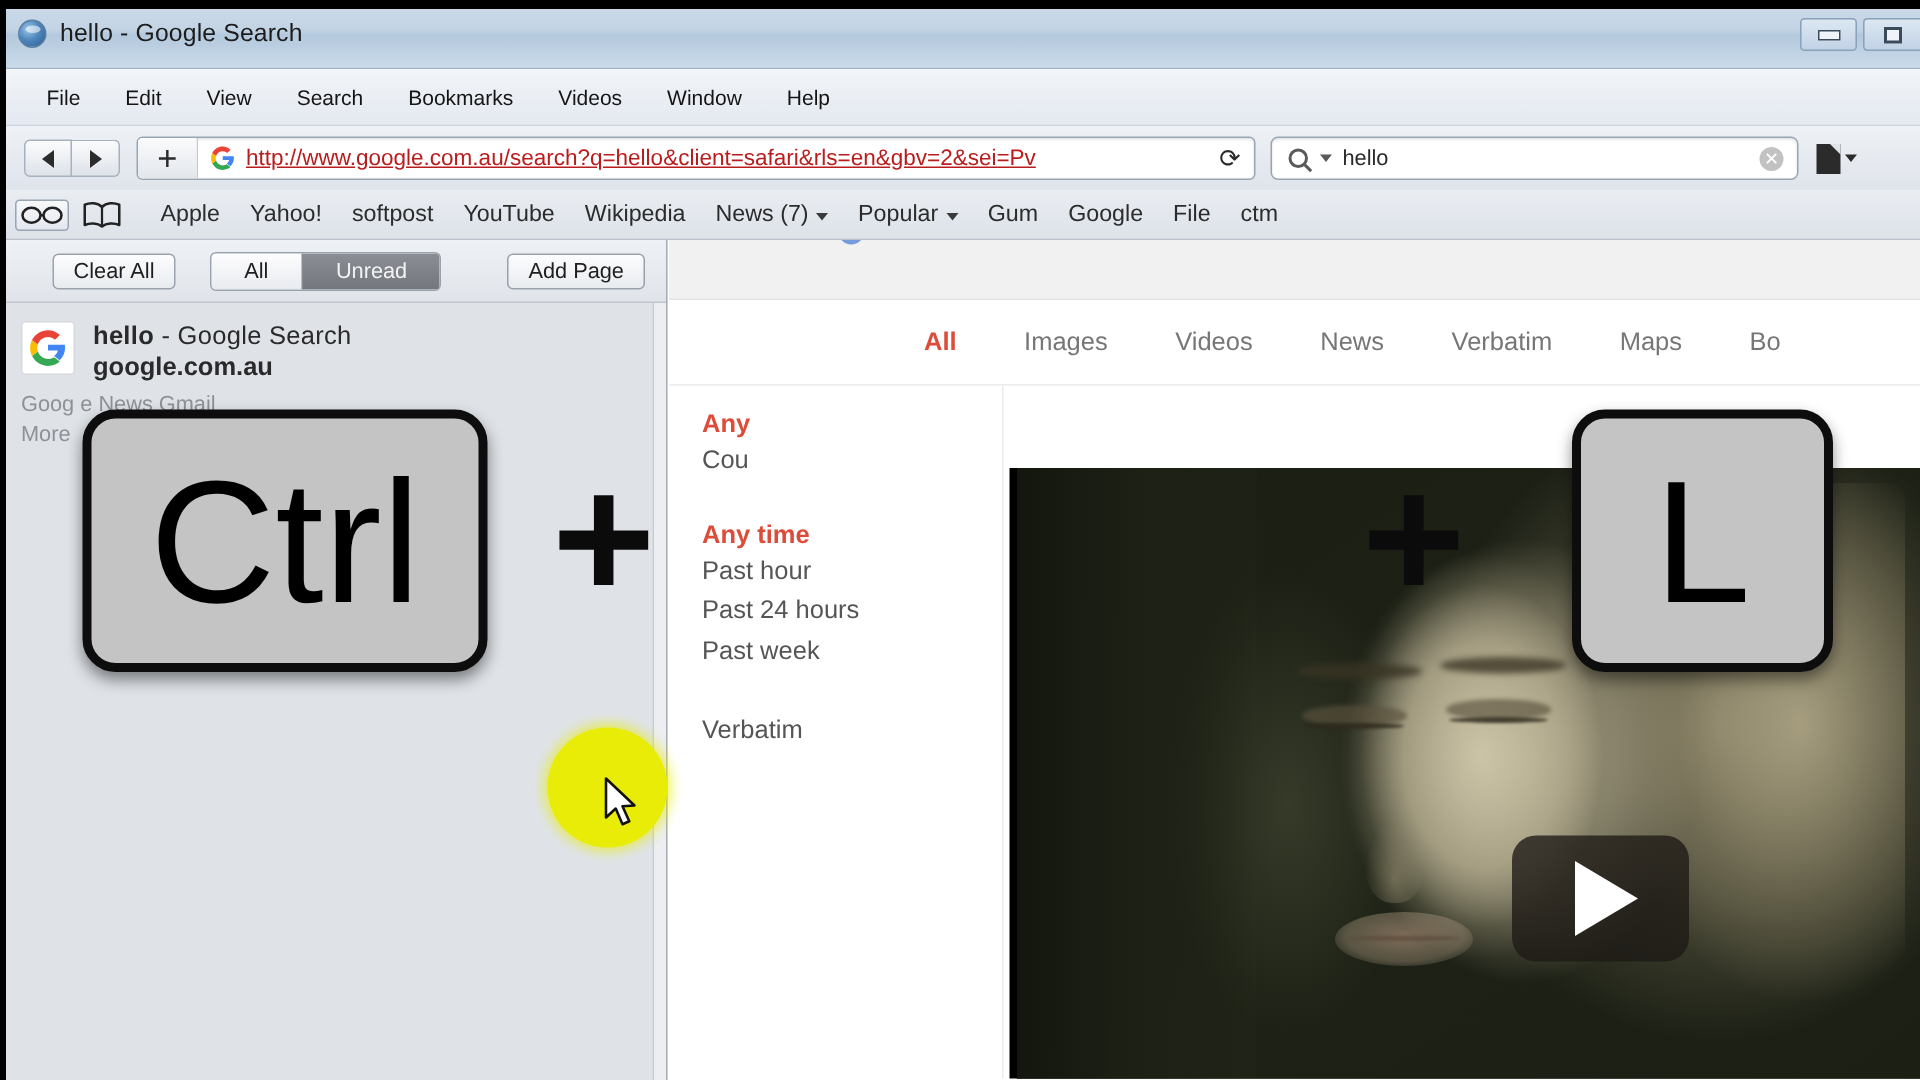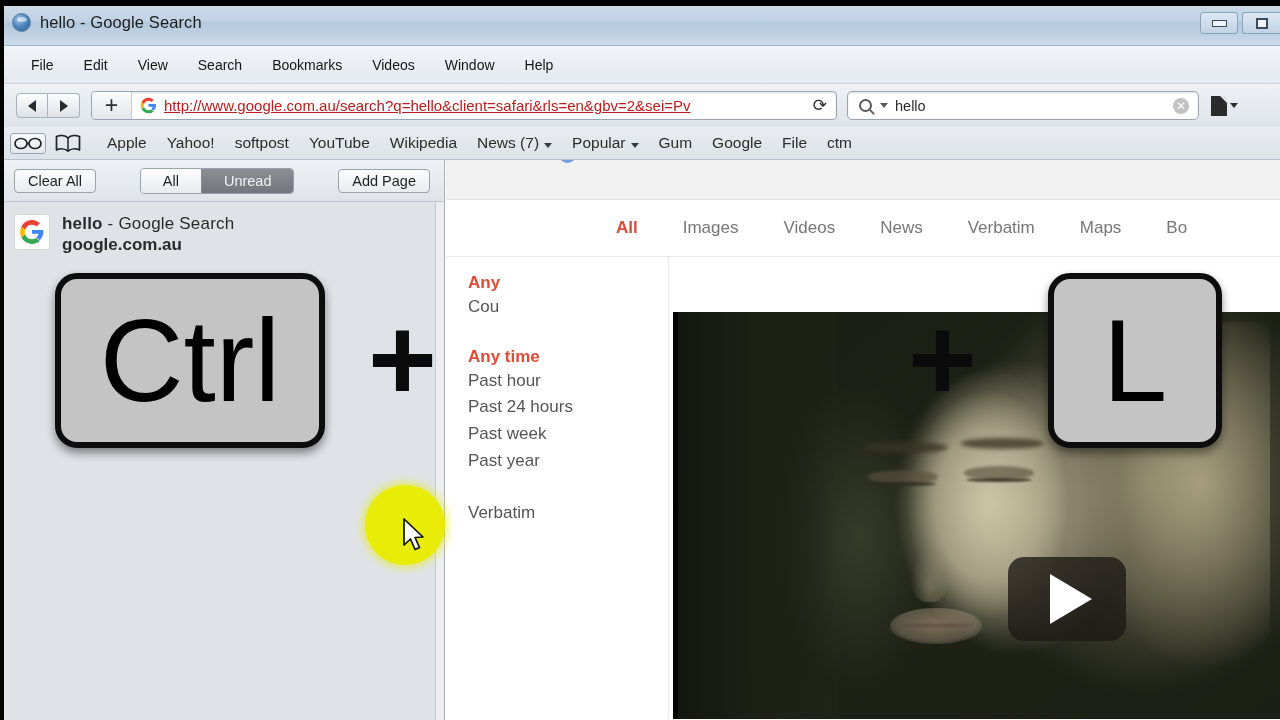--- a/index.html
+++ b/index.html
@@ -174,21 +174,21 @@
   }
   .sidebar-toolbar {
     height: 42px; display: flex; align-items: center; justify-content: space-between;
     padding: 0 14px;
     background: linear-gradient(to bottom, #eef1f5, #e0e4ea);
     border-bottom: 1px solid #bfc5cd;
   }
   .sb-btn {
     height: 24px; padding: 0 13px; border: 1px solid #9aa3ad; border-radius: 4px;
     background: linear-gradient(to bottom, #fdfdfe, #e8ebef);
-    font-size: 14.5px; color: #1f1f1f; display: flex; align-items: center;
+    font-size: 14.5px; color: #1f1f1f; display: flex; align-items: center; margin-left: 21px;
   }
   .segctl { display: flex; border: 1px solid #9aa3ad; border-radius: 4px; overflow: hidden; }
   .seg {
     height: 24px; padding: 0 22px; font-size: 14.5px; display: flex; align-items: center;
     background: linear-gradient(to bottom, #fdfdfe, #e8ebef); color: #1f1f1f;
   }
   .seg.active {
     background: linear-gradient(to bottom, #8b8f95, #73777d); color: #f2f2f2;
     border-left: 1px solid #888d93;
   }
@@ -460,20 +460,24 @@
           </svg>
         </div>
         <div>
           <div class="rl-title">
             <span>hello</span>
             <span class="dim">- Google Search</span>
           </div>
           <div class="rl-url">google.com.au</div>
         </div>
       </div>
+      <div class="rl-snippet">
+        <div>Goog                                        e News Gmail</div>
+        <div>More</div>
+      </div>
 
       <div class="sb-scrollbar"></div>
     </div>
 
     <div class="gpane">
       <div class="gtopbar">
         <div class="gtopbar-dot"></div>
       </div>
 
       <div class="gnav">
@@ -492,21 +496,20 @@
         <div class="gtools">
           <div class="tool-group">
             <div class="tool-head">Any</div>
             <div class="tool-opt">Cou</div>
           </div>
           <div class="tool-group">
             <div class="tool-head">Any time</div>
             <div class="tool-opt">Past hour</div>
             <div class="tool-opt">Past 24 hours</div>
             <div class="tool-opt">Past week</div>
-            <div class="tool-opt">Past year</div>
           </div>
           <div class="tool-group">
             <div class="tool-opt">Verbatim</div>
           </div>
         </div>
 
         <div class="gvideo">
           <div class="gvideo-inner">
             <div class="hair-l"></div>
             <div class="hair-r"></div>

